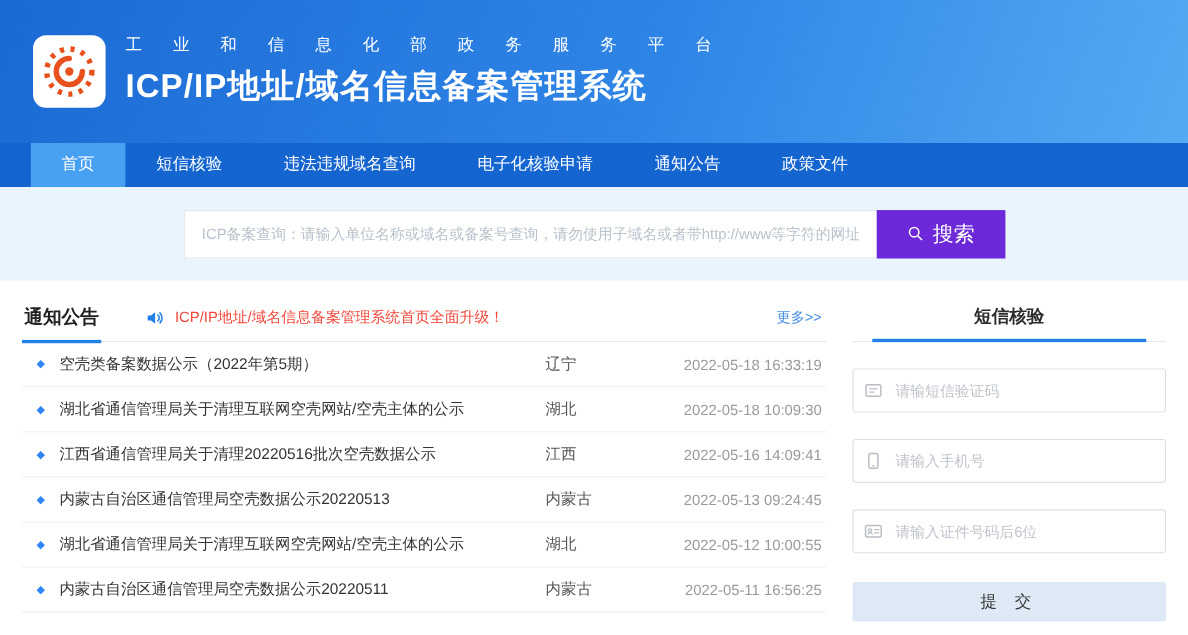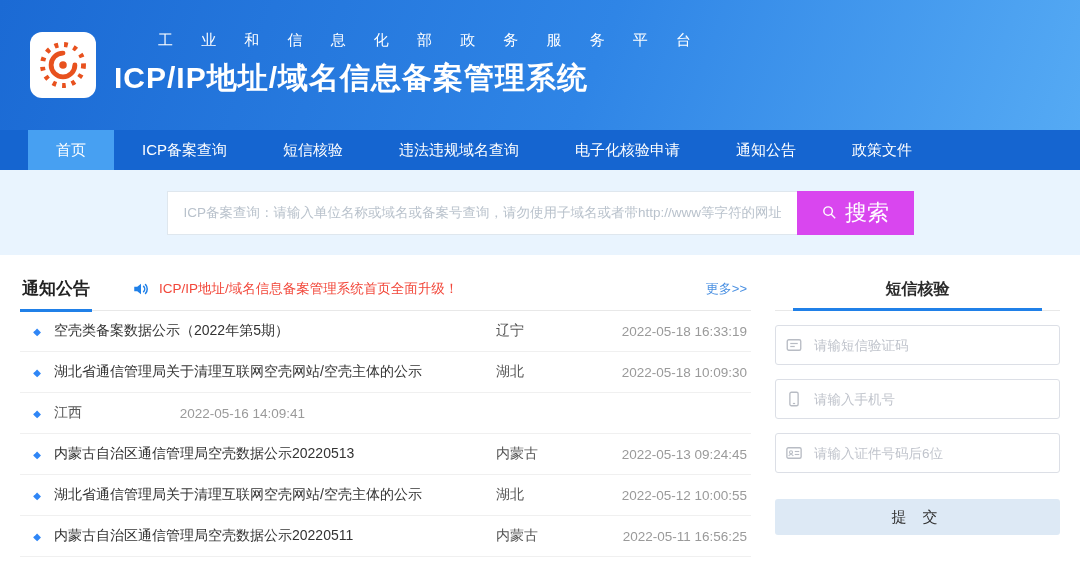--- a/index.html
+++ b/index.html
@@ -6,35 +6,35 @@
   html,body { width:1080px; height:577px; overflow:hidden; background:#fff;
     font-family:"Liberation Sans","DejaVu Sans",sans-serif; }
 
   
   .header { height:130px; background:linear-gradient(110deg,#1b6ad4 0%,#2f85e6 55%,#55aaf4 100%);
     display:flex; align-items:center; padding:0 0 0 30px; }
   .logo { width:66px; height:66px; background:#fff; border-radius:12px;
     display:flex; align-items:center; justify-content:center; flex:0 0 auto; }
   .logo svg { width:54px; height:54px; }
   .header-text { margin-left:18px; color:#fff; }
-  .platform-name { font-size:15px; letter-spacing:12px; margin-bottom:8px;margin-left:44px; }
+  .platform-name { font-size:15px; letter-spacing:12px; margin-bottom:8px; }
   .system-title { font-size:30px; font-weight:bold; letter-spacing:1px; }
 
   
   .nav { height:40px; background:#1565d0; display:flex; align-items:stretch; padding-left:28px;text-align:right; }
   .nav-item { color:#fff; font-size:15px; line-height:40px; padding:0 28px; cursor:pointer; white-space:nowrap; }
   .nav-item.active { background:#47a0f2; }
 
   
   .search-band { height:85px; background:#e9f4fe; display:flex; align-items:center; justify-content:center; }
   .search-box { display:flex; }
   .search-input { width:630px; height:44px; border:1px solid #dfe7ee; border-right:none; background:#fff;
     padding:0 16px; font-size:13.5px; color:#333; outline:none; }
   .search-input::placeholder { color:#b9c2cc; }
-  .search-btn { width:117px; height:44px; background:#d946ef; color:#fff; border:none; font-size:22px;
+  .search-btn { width:117px; height:44px; background:#6d28d9; color:#fff; border:none; font-size:19px;
     display:flex; align-items:center; justify-content:center; gap:7px; cursor:pointer; }
 
   
   .main { display:flex; gap:24px; padding:12px 20px 0 20px; }
   .left-col { flex:1; min-width:0; }
   .right-col { width:285px; flex:0 0 auto; }
 
   .notice-header { display:flex; align-items:center; height:44px; border-bottom:1px solid #e8e8e8; }
   .section-title { position:relative; height:44px; line-height:44px; font-size:17px; font-weight:bold; color:#222; padding:0 2px; }
   .section-title::after { content:""; position:absolute; left:0; right:0; bottom:-1px; height:3px; background:#2080e8; }
@@ -48,21 +48,21 @@
   .row-title { flex:1; color:#333; overflow:hidden; white-space:nowrap; text-overflow:ellipsis; }
   .row-province { width:90px; text-align:left; color:#555; }
   .row-date { width:165px; text-align:right; color:#9a9a9a; font-size:13.5px; padding-right:4px; }
 
   
   .tabs { display:flex; height:44px; border-bottom:1px solid #e8e8e8; }
   .tab { flex:1; text-align:center; line-height:44px; font-size:16px; color:#999; cursor:pointer; position:relative; }
   .tab.active { color:#2b2b2b; font-weight:bold; }
   .tab.active::after { content:""; position:absolute; left:18px; right:18px; bottom:-1px; height:3px; background:#2080e8; }
 
-  .field { position:relative; margin-top:14px; }
+  .field { position:relative; margin-top:24px; }
   .field input { width:100%; height:40px; border:1px solid #dcdfe6; border-radius:3px;
     padding:0 10px 0 38px; font-size:13.5px; color:#333; outline:none; }
   .field input::placeholder { color:#c0c4cc; }
   .field-icon { position:absolute; left:10px; top:50%; transform:translateY(-50%); width:18px; height:18px; }
 
   .submit-btn { width:100%; height:36px; margin-top:26px; background:#dde9f5; border:none; border-radius:3px;
     color:#333; font-size:15px; letter-spacing:6px; cursor:pointer; }
 </style>
 </head>
 <body>
@@ -76,21 +76,20 @@
     </svg>
   </div>
   <div class="header-text">
     <div class="platform-name">工 业 和 信 息 化 部 政 务 服 务 平 台</div>
     <div class="system-title">ICP/IP地址/域名信息备案管理系统</div>
   </div>
 </div>
 
 <div class="nav">
   <div class="nav-item active">首页</div>
-  <div class="nav-item">ICP备案查询</div>
   <div class="nav-item">短信核验</div>
   <div class="nav-item">违法违规域名查询</div>
   <div class="nav-item">电子化核验申请</div>
   <div class="nav-item">通知公告</div>
   <div class="nav-item">政策文件</div>
 </div>
 
 <div class="search-band">
   <div class="search-box">
     <input class="search-input" type="text" placeholder="ICP备案查询：请输入单位名称或域名或备案号查询，请勿使用子域名或者带http://www等字符的网址查询" style="">
@@ -127,20 +126,21 @@
       <span class="row-date">2022-05-18 16:33:19</span>
     </div>
     <div class="notice-row">
       <span class="bullet">◆</span>
       <span class="row-title">湖北省通信管理局关于清理互联网空壳网站/空壳主体的公示</span>
       <span class="row-province">湖北</span>
       <span class="row-date">2022-05-18 10:09:30</span>
     </div>
     <div class="notice-row">
       <span class="bullet">◆</span>
+      <span class="row-title">江西省通信管理局关于清理20220516批次空壳数据公示</span>
       <span class="row-province">江西</span>
       <span class="row-date">2022-05-16 14:09:41</span>
     </div>
     <div class="notice-row">
       <span class="bullet">◆</span>
       <span class="row-title">内蒙古自治区通信管理局空壳数据公示20220513</span>
       <span class="row-province">内蒙古</span>
       <span class="row-date">2022-05-13 09:24:45</span>
     </div>
     <div class="notice-row">

